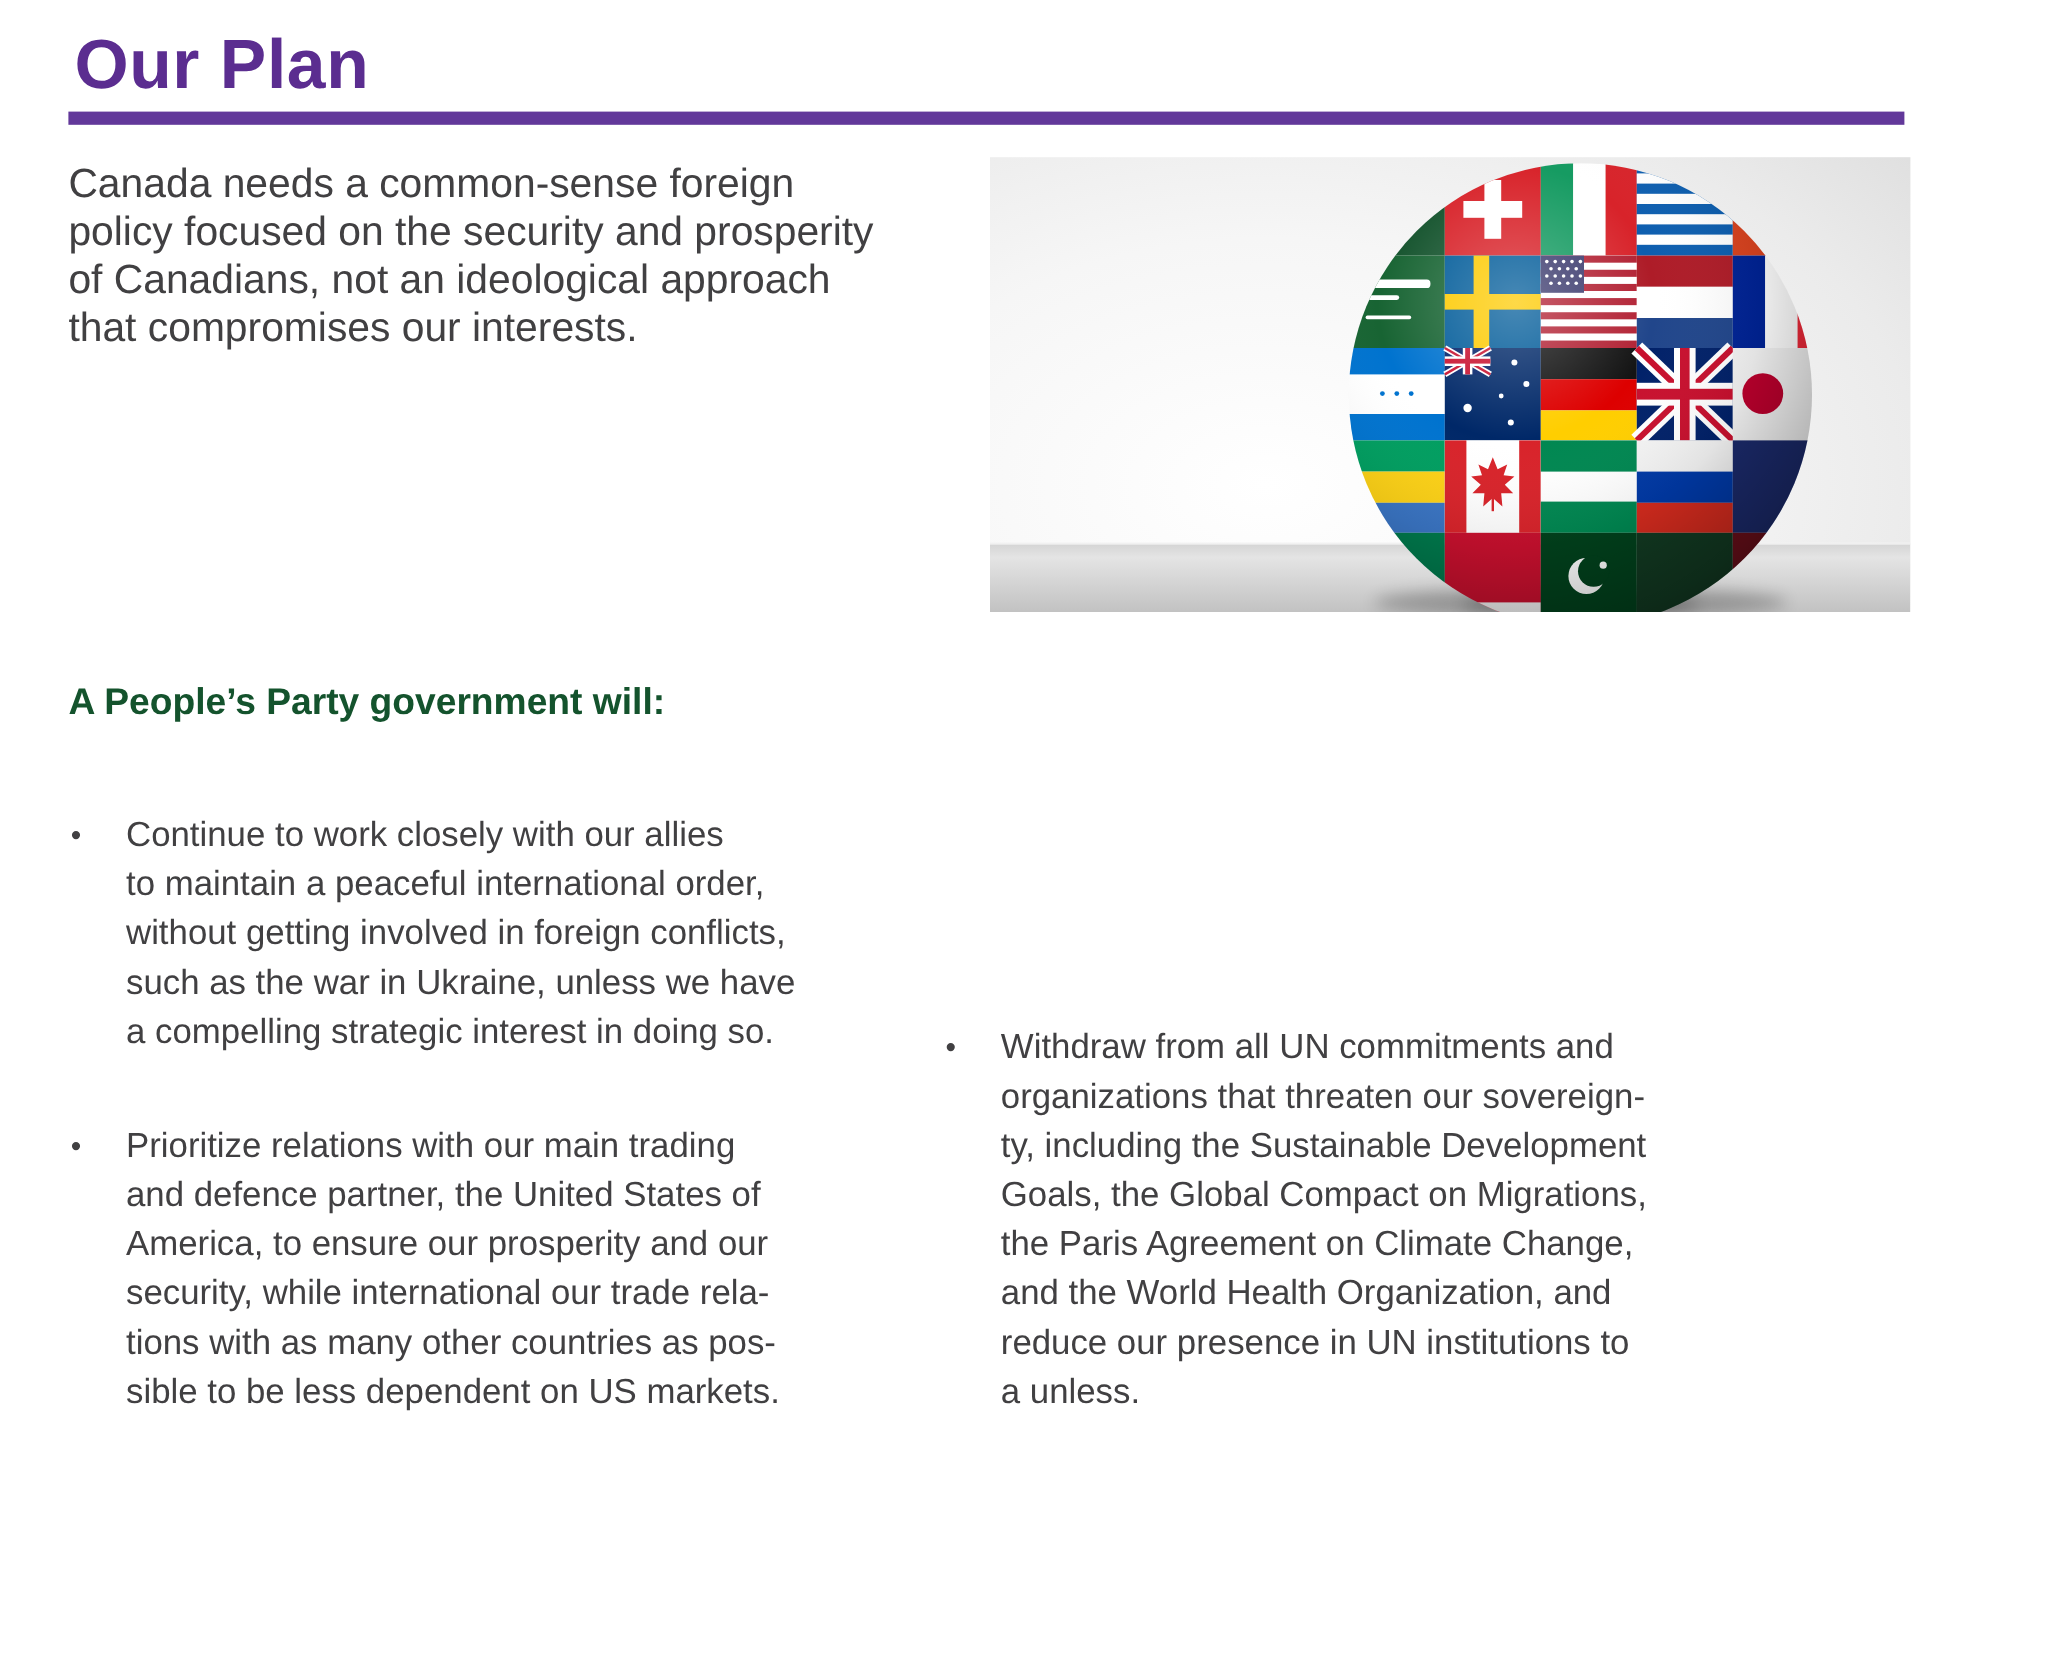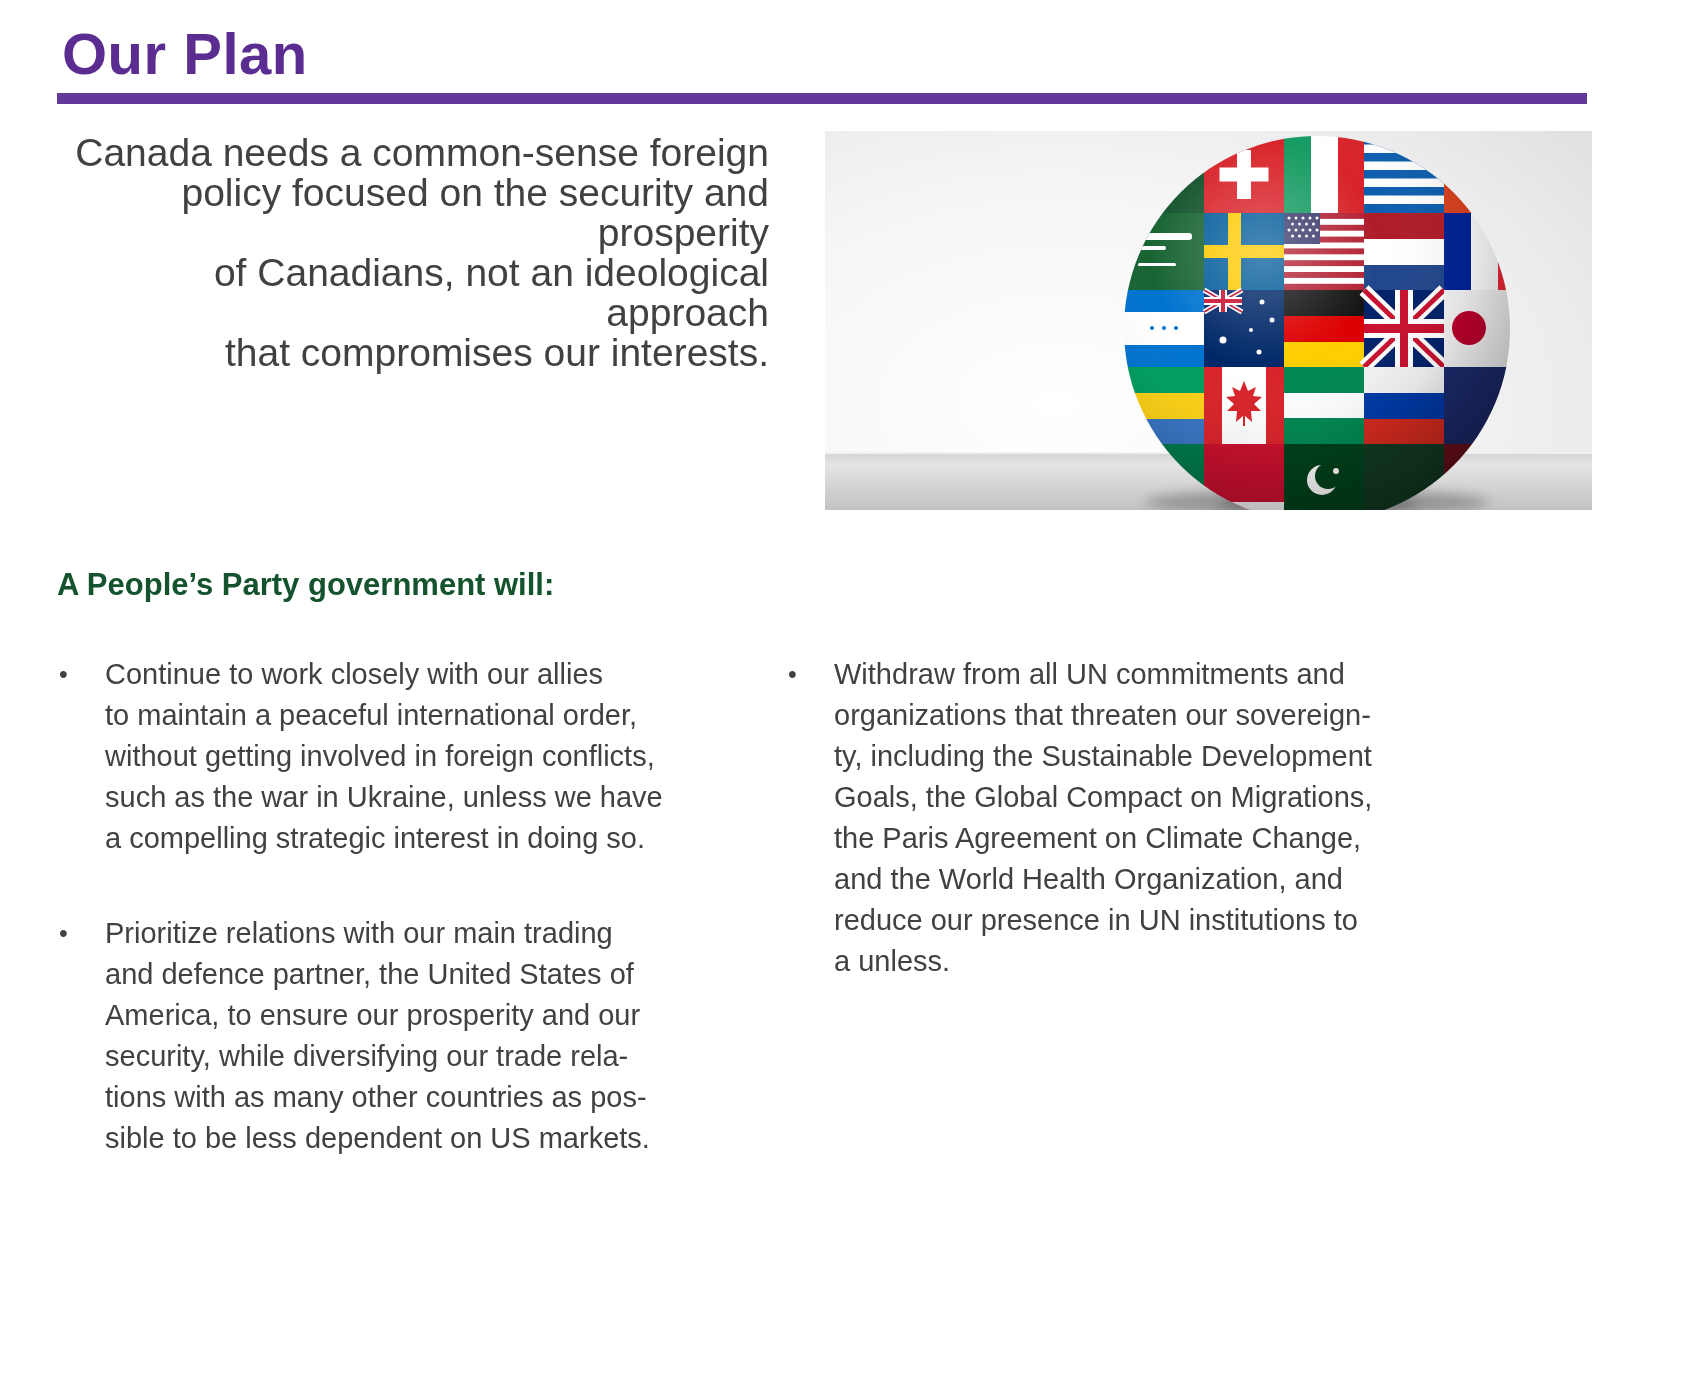--- a/index.html
+++ b/index.html
@@ -27,45 +27,44 @@
     height:11px;
     width:1530px;
     background:#62389a;
   }
 
   
   .top-row{display:flex;align-items:flex-start;margin-top:27px;}
   .intro{
     margin:2px 0 0 0;
     width:712px;
-    font-size:39px;
+    font-size:34px;
     line-height:40px;
     white-space:pre-line;
-    text-align:right;
   }
   figure.globe-figure{
     margin:0 0 0 auto;
     width:767px;height:379px;
     position:relative;
     overflow:hidden;
     background:radial-gradient(95% 120% at 30% 72%, #ffffff 0%, #f6f6f6 45%, #ebebeb 75%, #dddddd 100%);
   }
   figure.globe-figure svg{display:block;}
 
   
   h2.section-heading{
     margin:56px 0 0 0;
     font-size:31px;
     line-height:38px;
     font-weight:700;
     color:#14532d;
   }
 
   
-  .columns{display:flex;gap:44px;margin-top:50px;}
+  .columns{display:flex;gap:44px;margin-top:72px;align-items:flex-end;}
   .col{margin:0;padding:0;list-style:none;}
   .col-left{width:685px;flex:none;}
   .col-right{flex:1;}
   .col li{
     position:relative;
     padding-left:48px;
     margin:0 0 54px 0;
     font-size:29px;
     line-height:41px;
   }
@@ -313,21 +312,21 @@
     <div class="columns">
       <ul class="col col-left">
         <li><span class="bullet-text">Continue to work closely with our allies
 to maintain a peaceful international order,
 without getting involved in foreign conflicts,
 such as the war in Ukraine, unless we have
 a compelling strategic interest in doing so.</span></li>
         <li><span class="bullet-text">Prioritize relations with our main trading
 and defence partner, the United States of
 America, to ensure our prosperity and our
-security, while diversifying our trade rela-
+security, while international our trade rela-
 tions with as many other countries as pos-
 sible to be less dependent on US markets.</span></li>
       </ul>
       <ul class="col col-right">
         <li><span class="bullet-text">Withdraw from all UN commitments and
 organizations that threaten our sovereign-
 ty, including the Sustainable Development
 Goals, the Global Compact on Migrations,
 the Paris Agreement on Climate Change,
 and the World Health Organization, and

